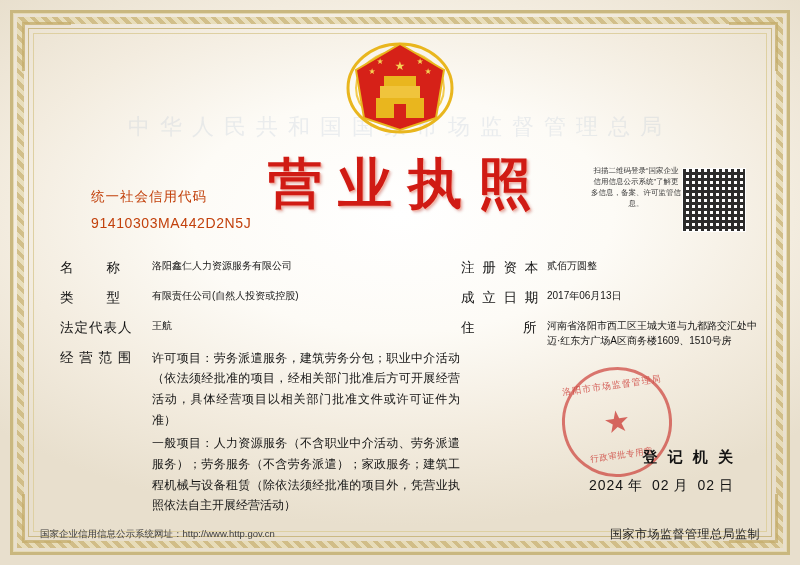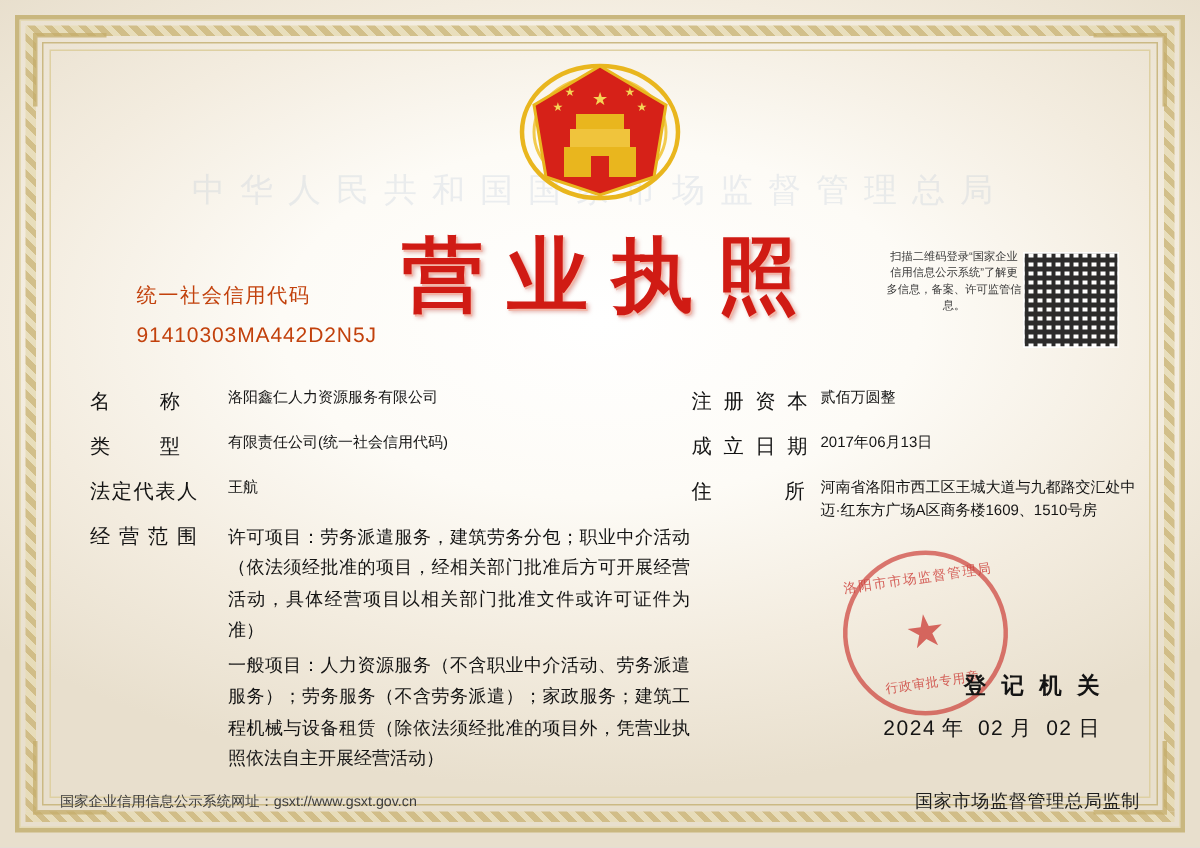--- a/index.html
+++ b/index.html
@@ -305,21 +305,21 @@
     <div class="qr"></div>
   </div>
 
   <div class="fields">
     <div class="field-row">
       <div class="f-label">名　　称</div>
       <div class="f-value">洛阳鑫仁人力资源服务有限公司</div>
     </div>
     <div class="field-row">
       <div class="f-label">类　　型</div>
-      <div class="f-value">有限责任公司(统一社会信用代码)</div>
+      <div class="f-value">有限责任公司(自然人投资或控股)</div>
     </div>
     <div class="field-row">
       <div class="f-label j4">法定代表人</div>
       <div class="f-value">王航</div>
     </div>
     <div class="field-row">
       <div class="f-label j4">经 营 范 围</div>
       <div class="f-value scope">
         <p>许可项目：劳务派遣服务，建筑劳务分包；职业中介活动（依法须经批准的项目，经相关部门批准后方可开展经营活动，具体经营项目以相关部门批准文件或许可证件为准）</p>
         <p>一般项目：人力资源服务（不含职业中介活动、劳务派遣服务）；劳务服务（不含劳务派遣）；家政服务；建筑工程机械与设备租赁（除依法须经批准的项目外，凭营业执照依法自主开展经营活动）</p>
@@ -348,15 +348,15 @@
     <div class="seal-bottom">行政审批专用章</div>
   </div>
 
   <div class="registrar">登 记 机 关</div>
   <div class="issue-date">
     <span>2024</span><span>年</span>
     <span>02</span><span>月</span>
     <span>02</span><span>日</span>
   </div>
 
-  <div class="footer-left">国家企业信用信息公示系统网址：gsxt://www.gsxt.gov.cn</div>
+  <div class="footer-left">国家企业信用信息公示系统网址：http://www.http.gov.cn</div>
   <div class="footer-right">国家市场监督管理总局监制</div>
 </div>
 
 </body></html>

